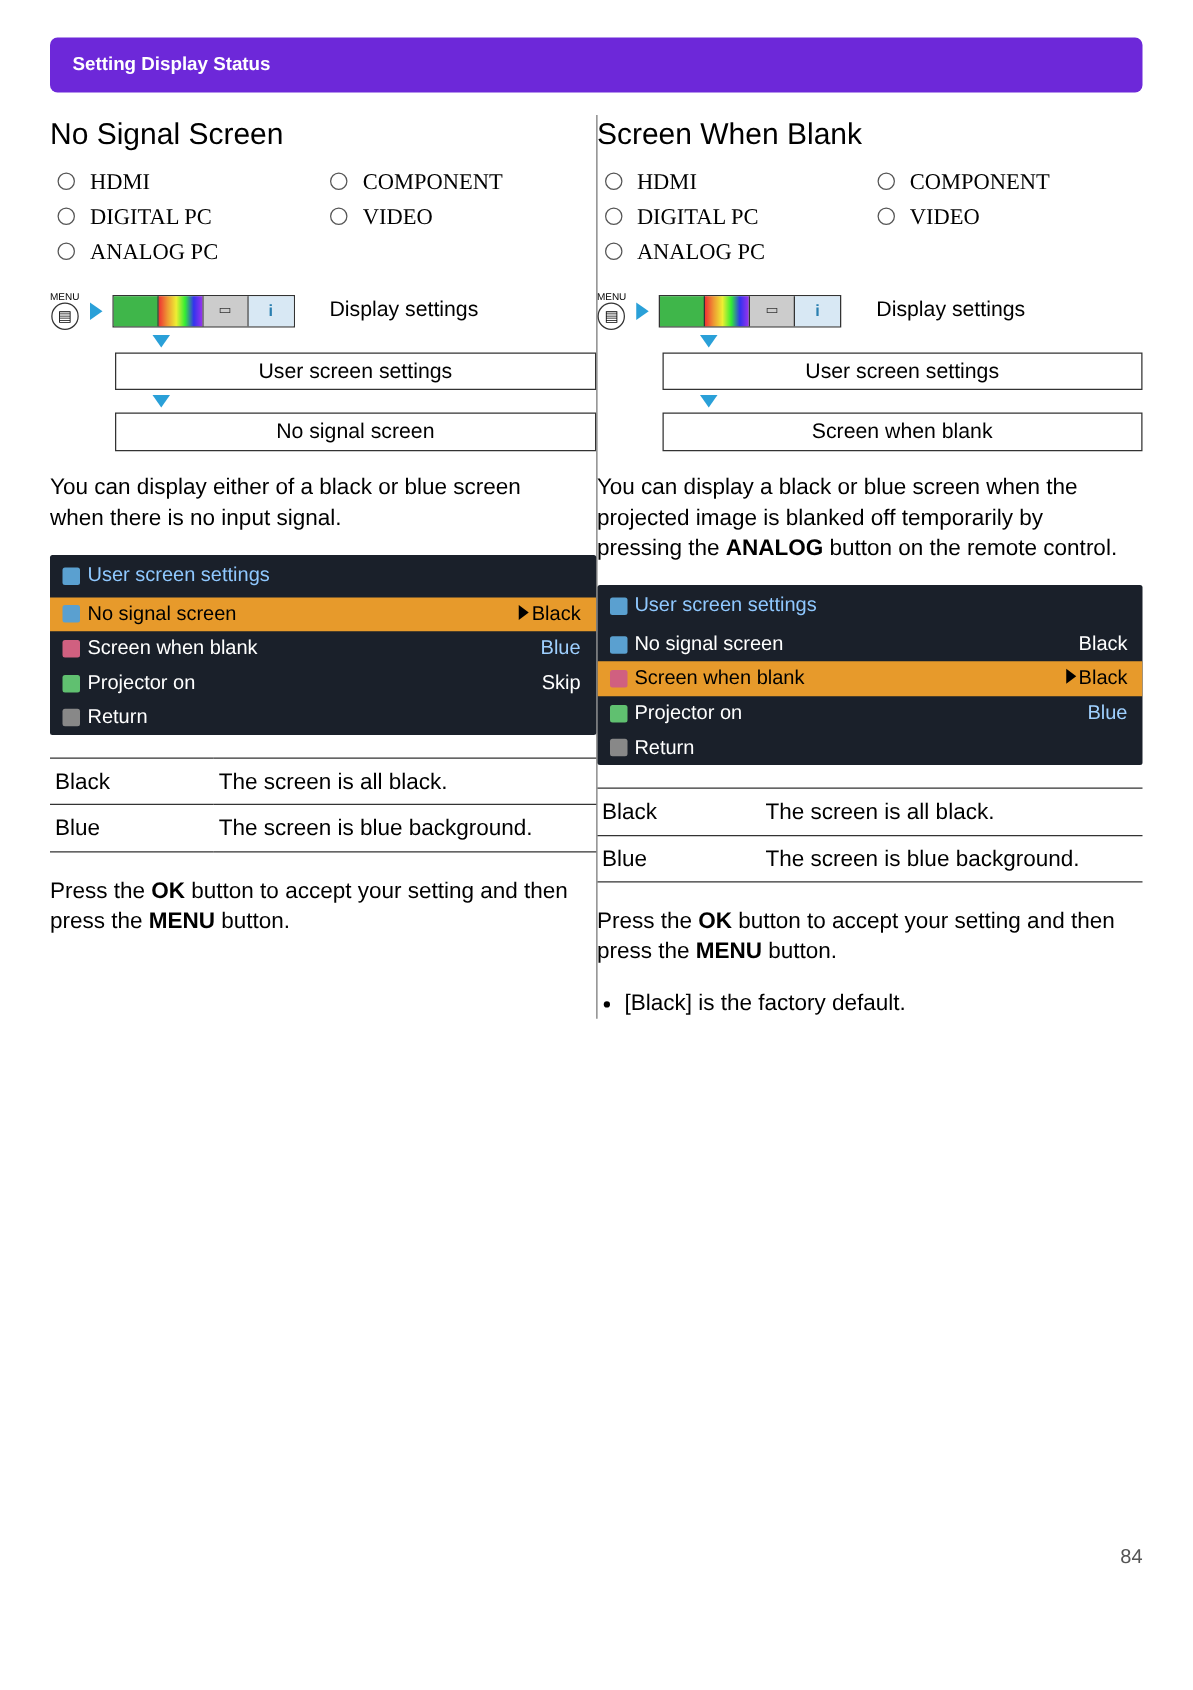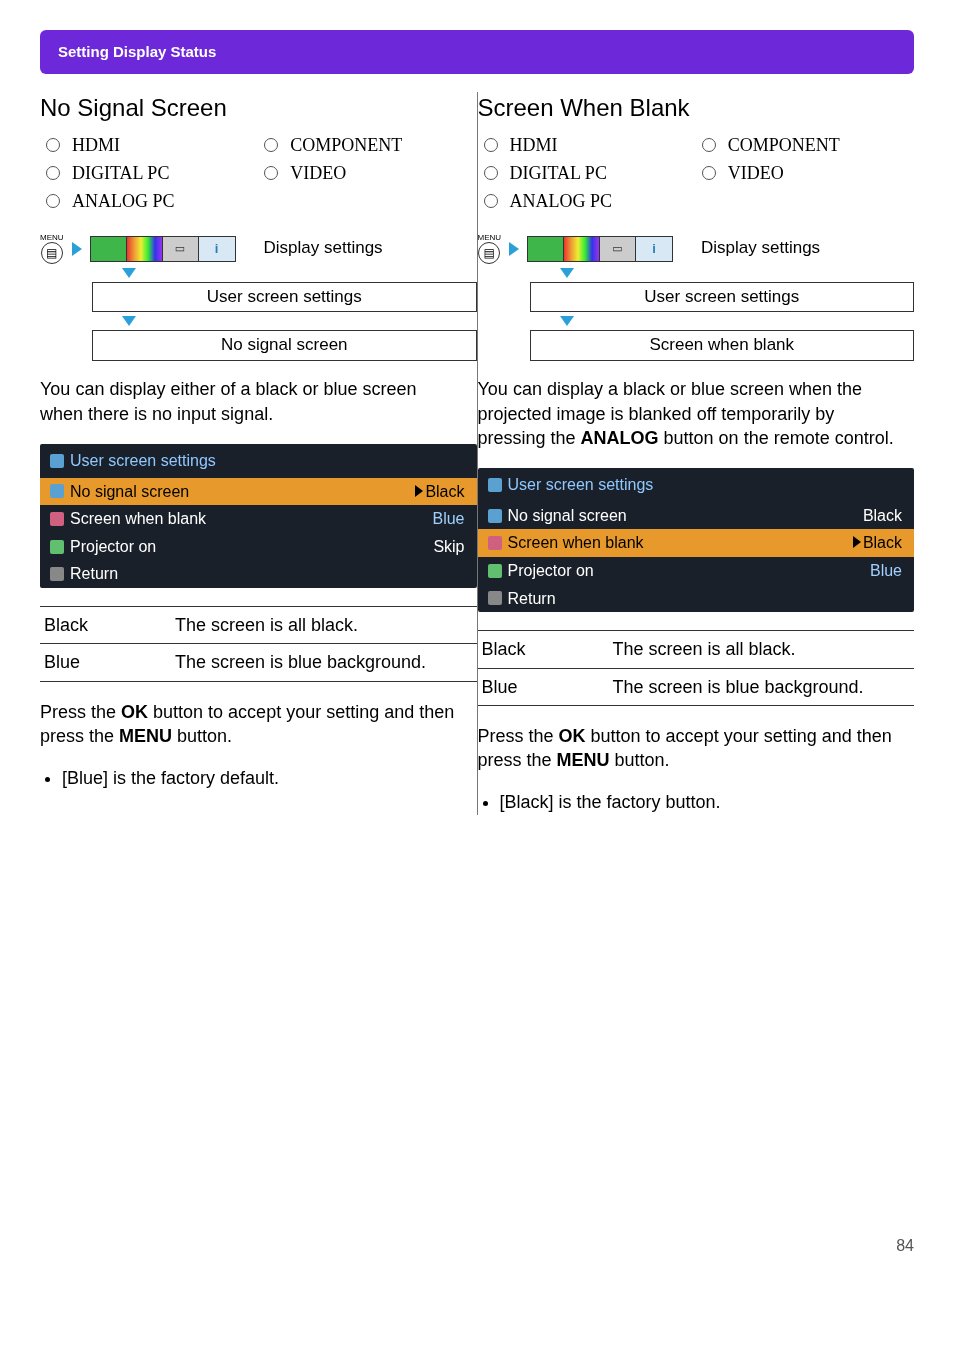--- a/index.html
+++ b/index.html
@@ -284,23 +284,20 @@
             <td>Blue</td>
             <td>The screen is blue background.</td>
           </tr>
     </tbody>
       </table>
 
     <p class="body">
       <span>Press the </span><strong class="kw">OK</strong><span> button to accept your setting and then press the </span><strong class="kw">MENU</strong><span> button.</span>
     </p>
 
-    <ul class="note">
-      <li>[Blue] is the factory default.</li>
-    </ul>
   </div>
 
   <div class="col">
     <h2 class="section-title">Screen When Blank</h2>
 
     <div class="input-list">
       <div class="input-item">
           <span class="circle"></span>
           <span>HDMI</span>
         </div>
@@ -395,18 +392,18 @@
             <td>The screen is blue background.</td>
           </tr>
     </tbody>
       </table>
 
     <p class="body">
       <span>Press the </span><strong class="kw">OK</strong><span> button to accept your setting and then press the </span><strong class="kw">MENU</strong><span> button.</span>
     </p>
 
     <ul class="note">
-      <li>[Black] is the factory button.</li>
+      <li>[Black] is the factory default.</li>
     </ul>
   </div>
 </div>
 
 <div class="page-num">84</div>
 
 </body></html>

